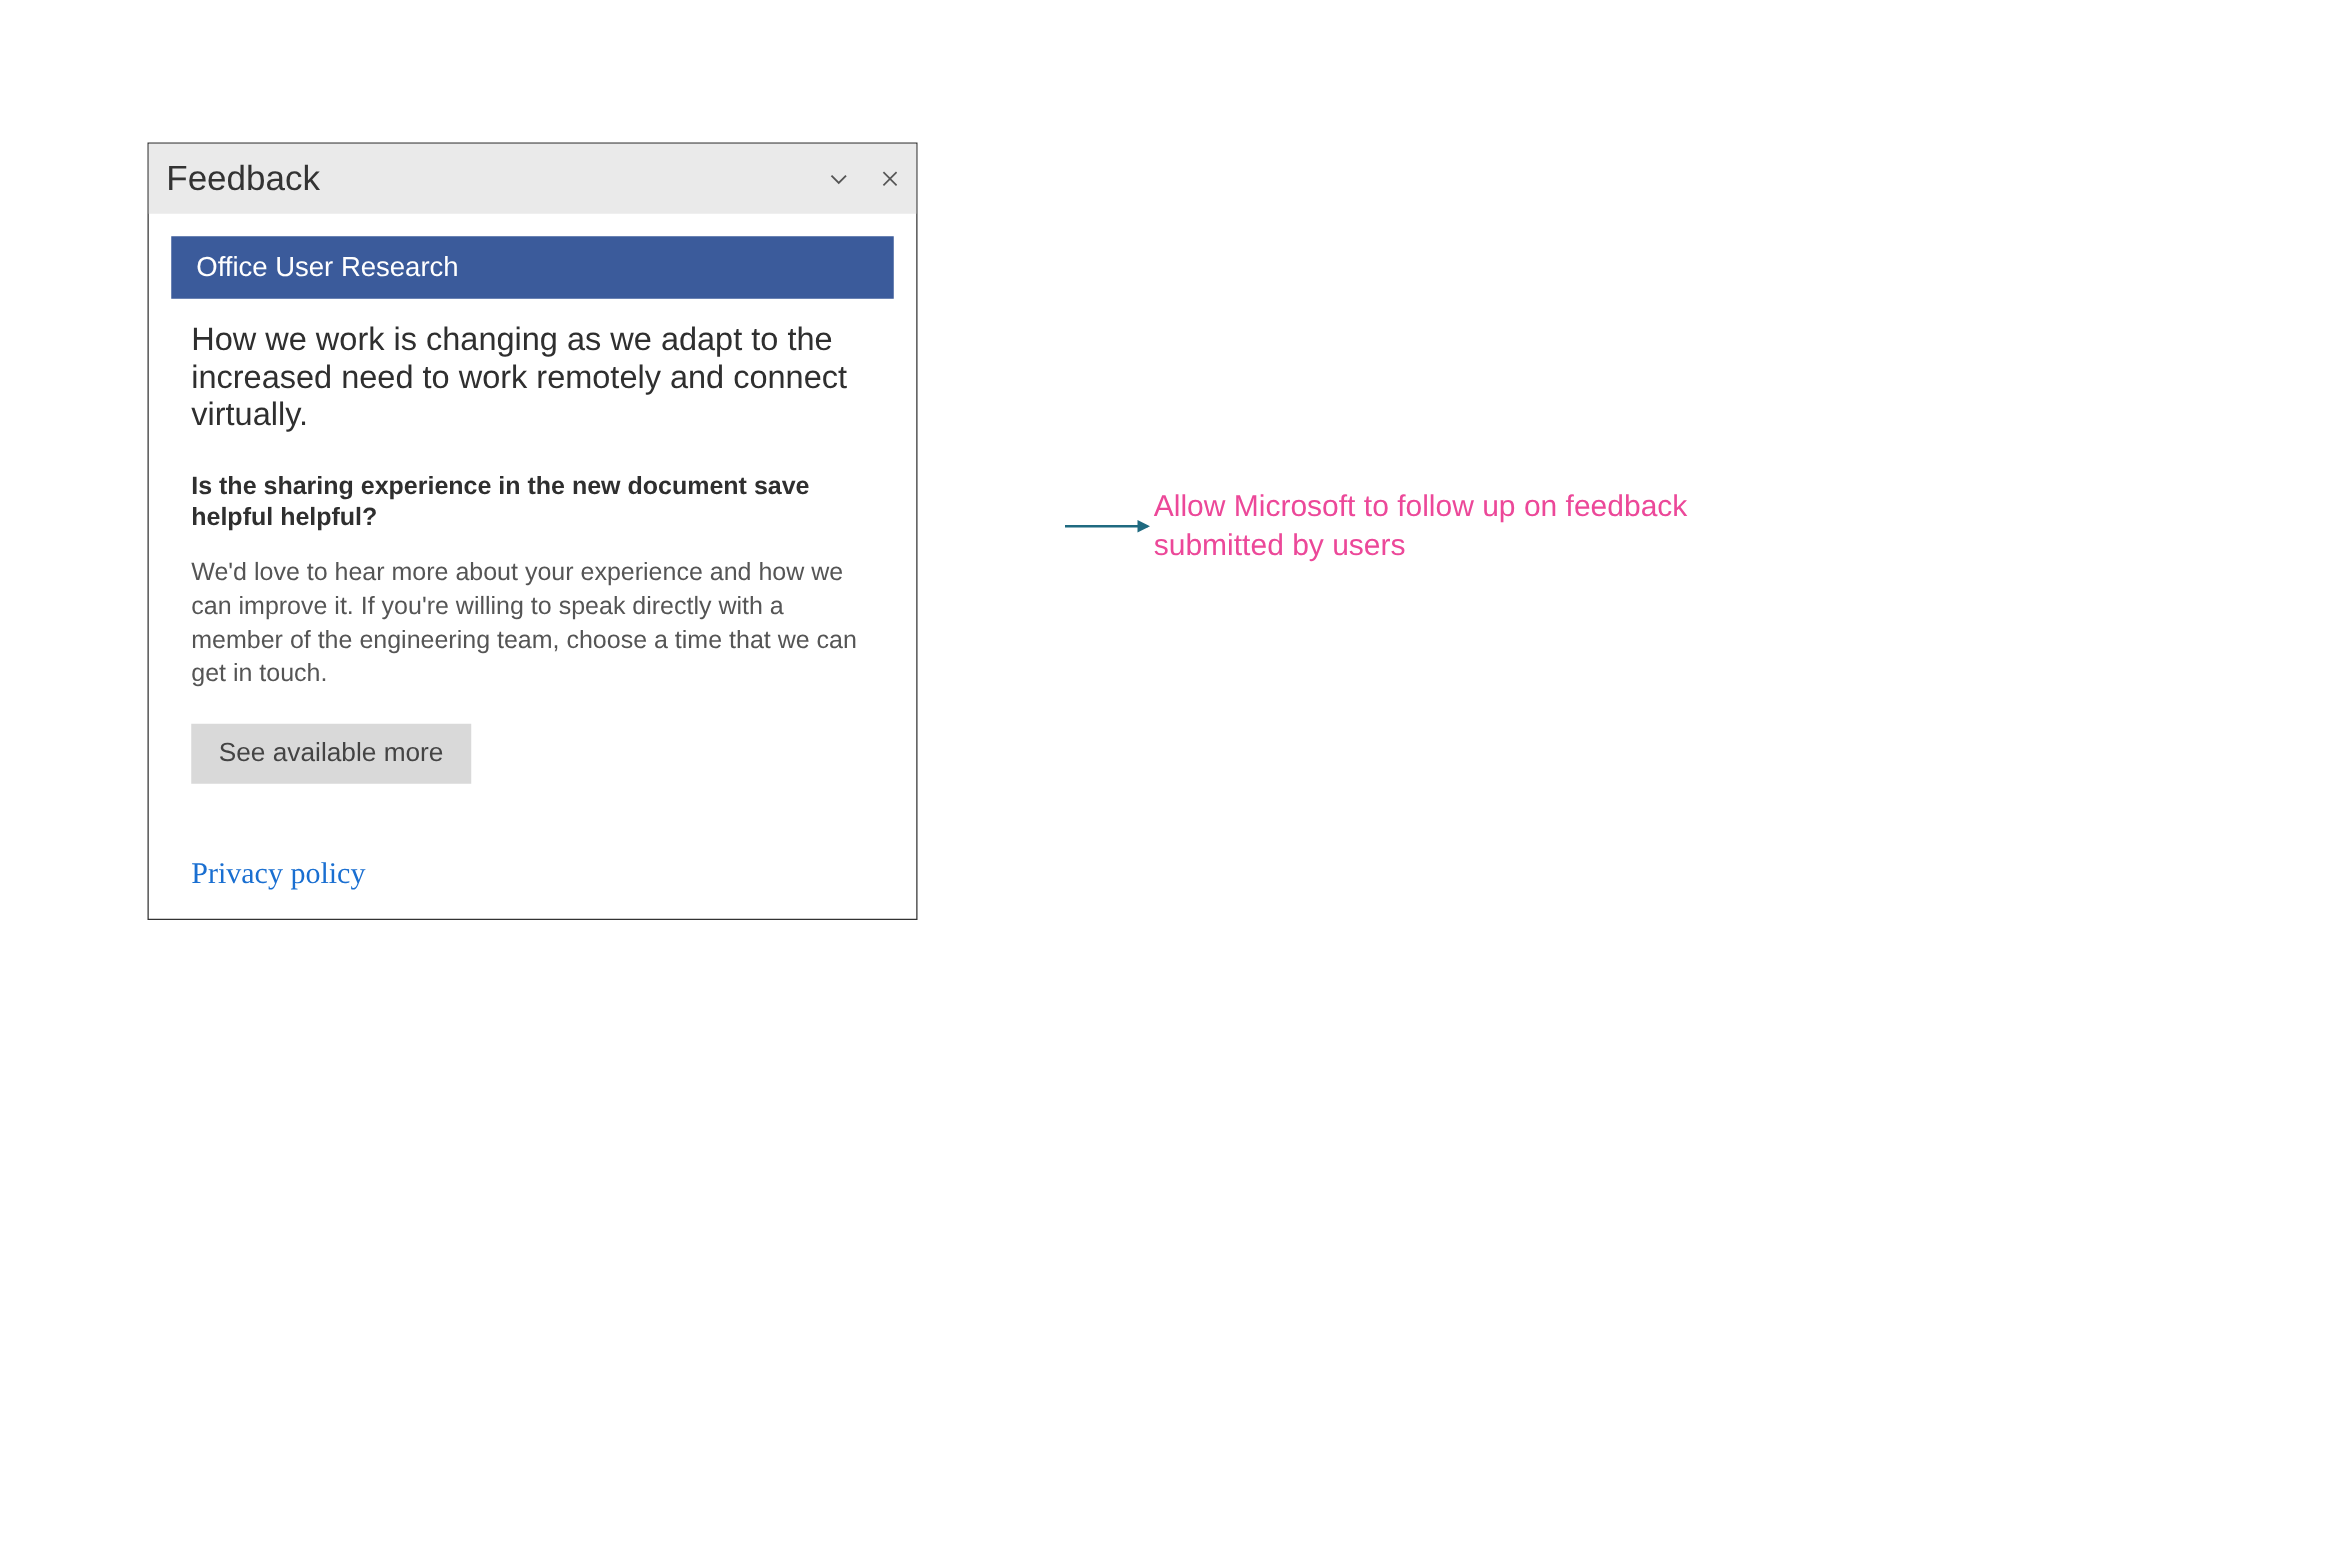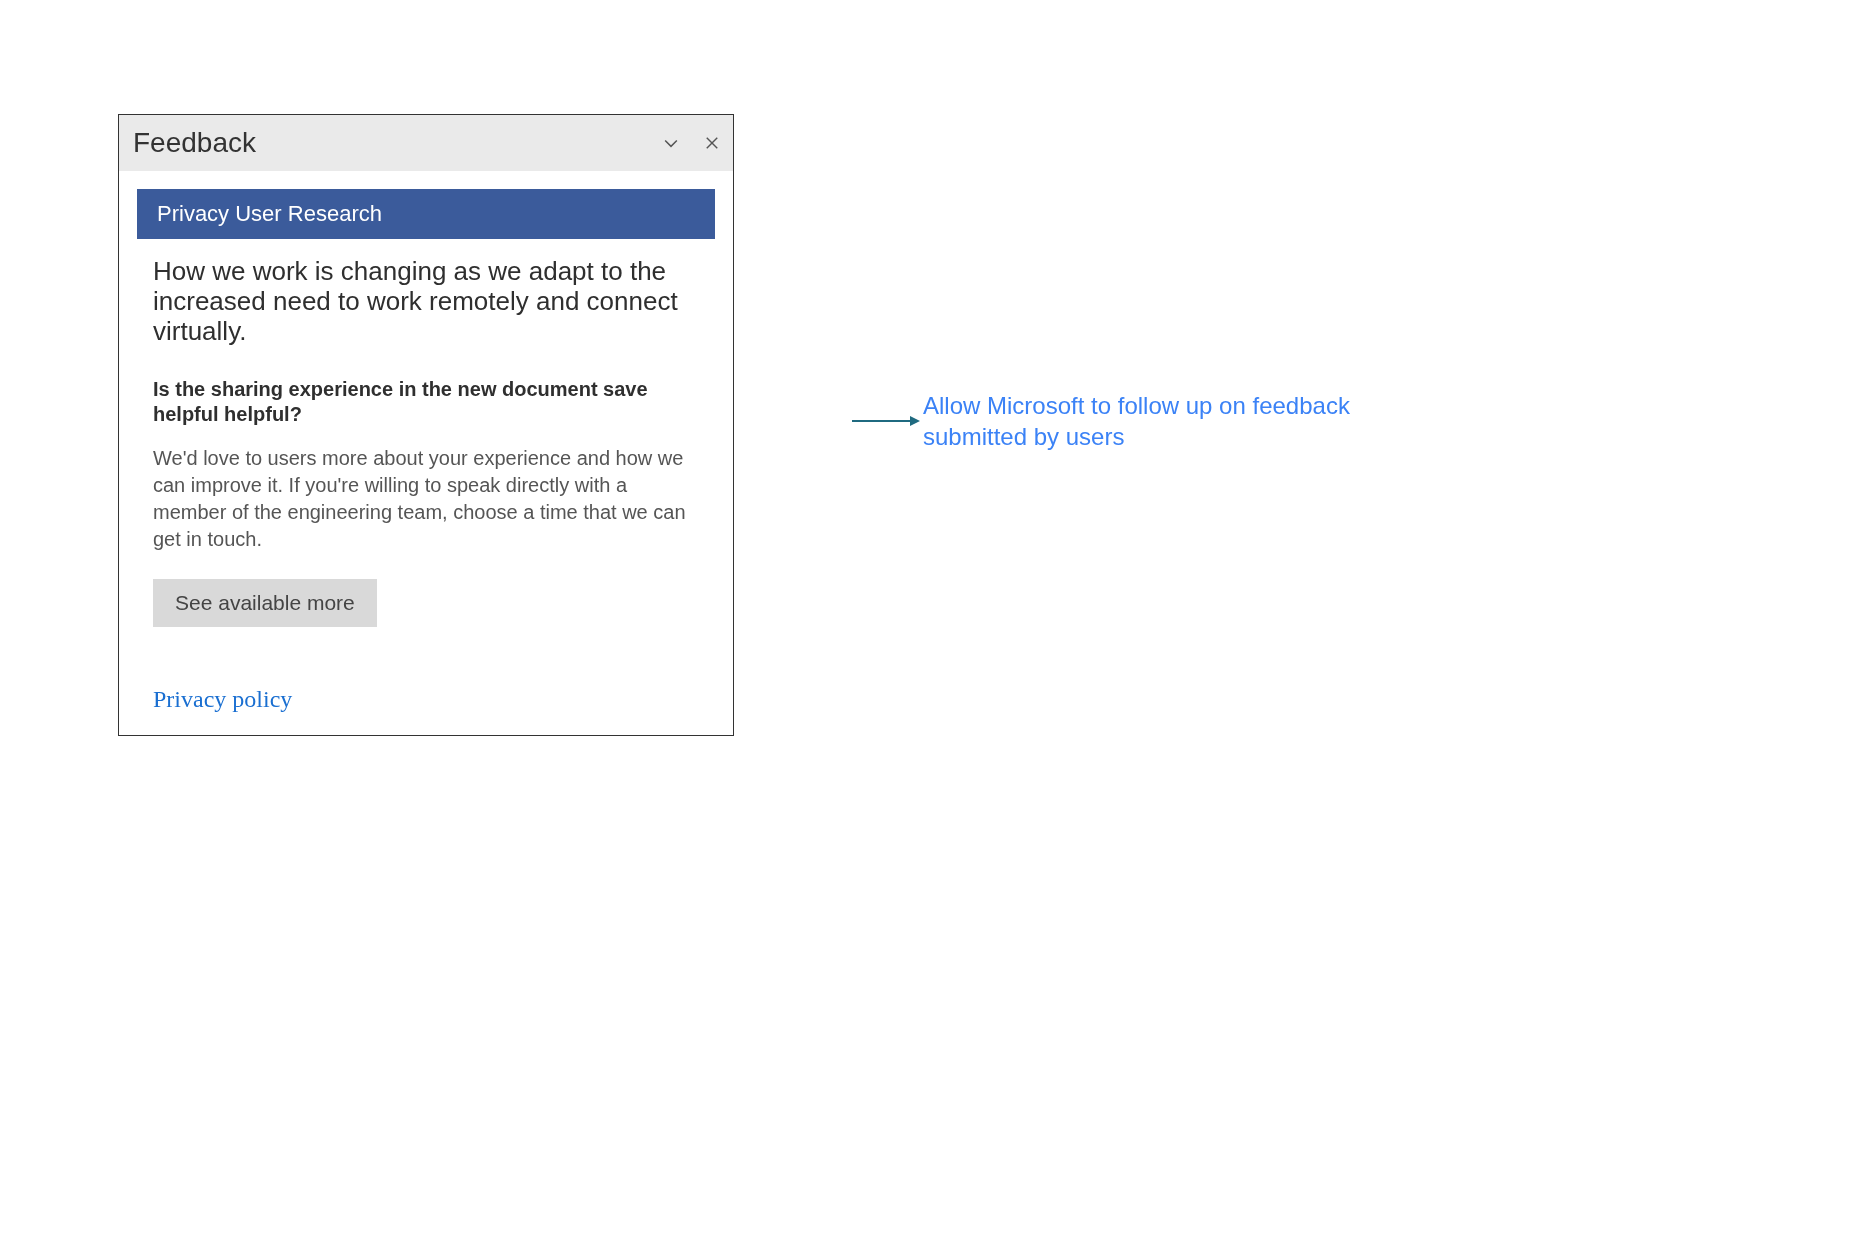--- a/index.html
+++ b/index.html
@@ -120,21 +120,21 @@
       padding: 0 16px 4px 16px;
       cursor: pointer;
       width: fit-content;
       font-family: Liberation Serif, serif;
     }
     .annotation {
       position: absolute;
       left: 923px;
       top: 390px;
       font-size: 24px;
-      color: #3b82f6;
+      color: #ec4899;
       line-height: 1.3;
       max-width: 430px;
     }
     .arrow {
       position: absolute;
       left: 848px;
       top: 415px;
       width: 72px;
       height: 12px;
     }
@@ -154,24 +154,24 @@
         </span>
         <span class="close-icon">
           <svg viewBox="0 0 24 24" fill="none" stroke="#555" stroke-width="1.8">
             <line x1="5" y1="5" x2="19" y2="19"></line>
             <line x1="19" y1="5" x2="5" y2="19"></line>
           </svg>
         </span>
       </div>
     </div>
     <div class="dialog-body">
-      <div class="banner">Privacy User Research</div>
+      <div class="banner">Office User Research</div>
       <div class="heading">How we work is changing as we adapt to the increased need to work remotely and connect virtually.</div>
       <div class="subheading">Is the sharing experience in the new document save helpful helpful?</div>
-      <div class="body-text">We'd love to users more about your experience and how we can improve it. If you're willing to speak directly with a member of the engineering team, choose a time that we can get in touch.</div>
+      <div class="body-text">We'd love to hear more about your experience and how we can improve it. If you're willing to speak directly with a member of the engineering team, choose a time that we can get in touch.</div>
       <button class="action-button">See available more</button>
       <div class="spacer"></div>
       <a class="privacy-link">Privacy policy</a>
     </div>
   </div>
 
   <svg class="arrow" viewBox="0 0 72 12">
     <line x1="4" y1="6" x2="70" y2="6" stroke="#1f6a80" stroke-width="2"></line>
     <polygon points="72,6 62,1 62,11" fill="#1f6a80"></polygon>
   </svg>

